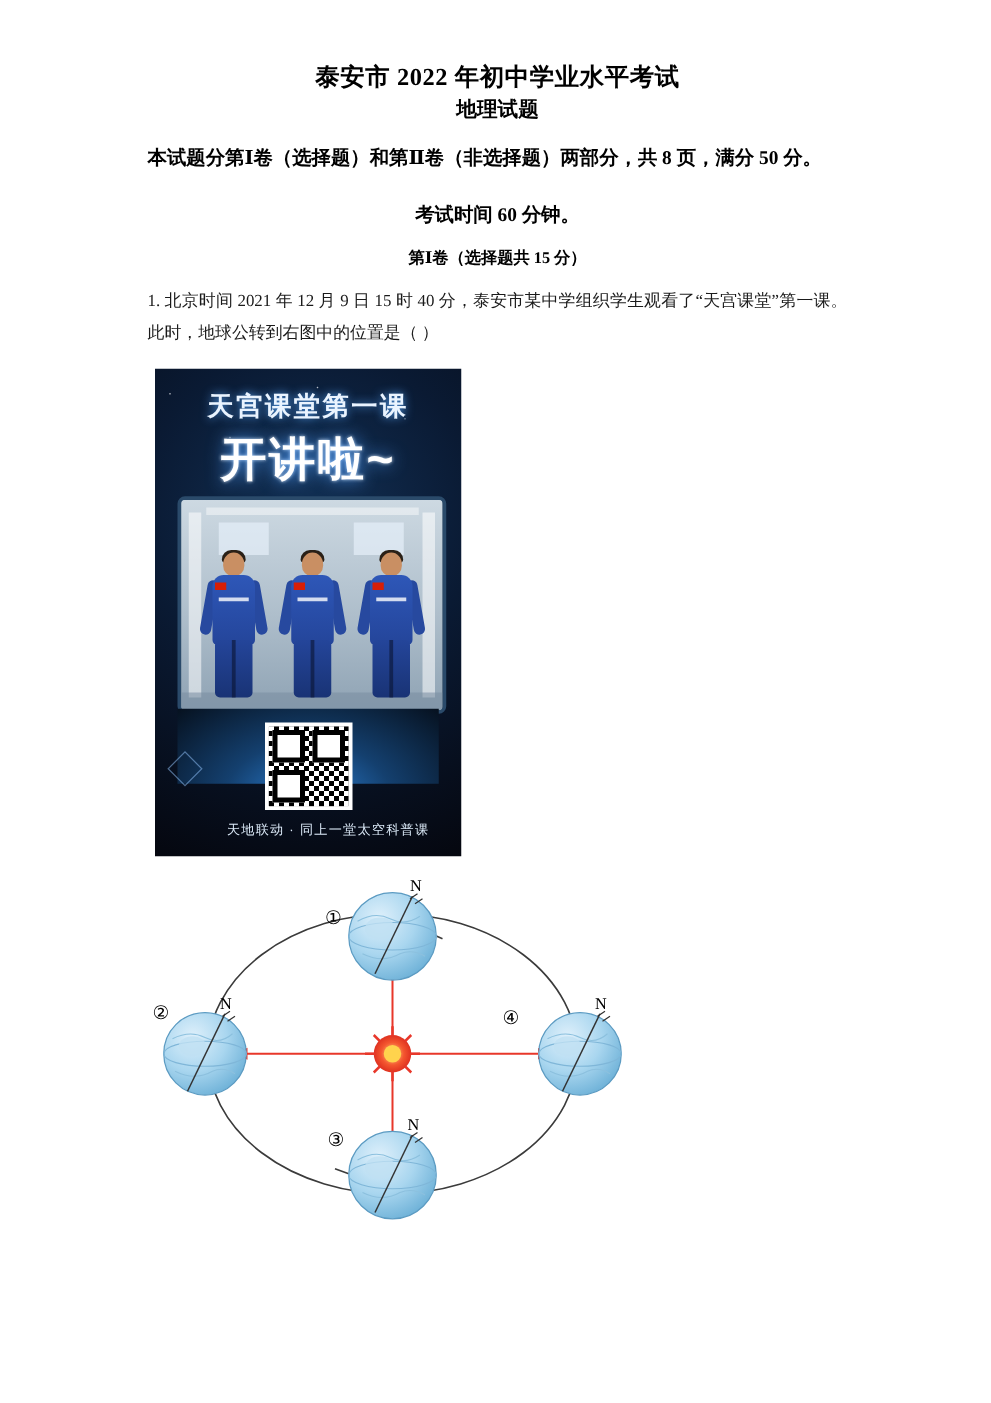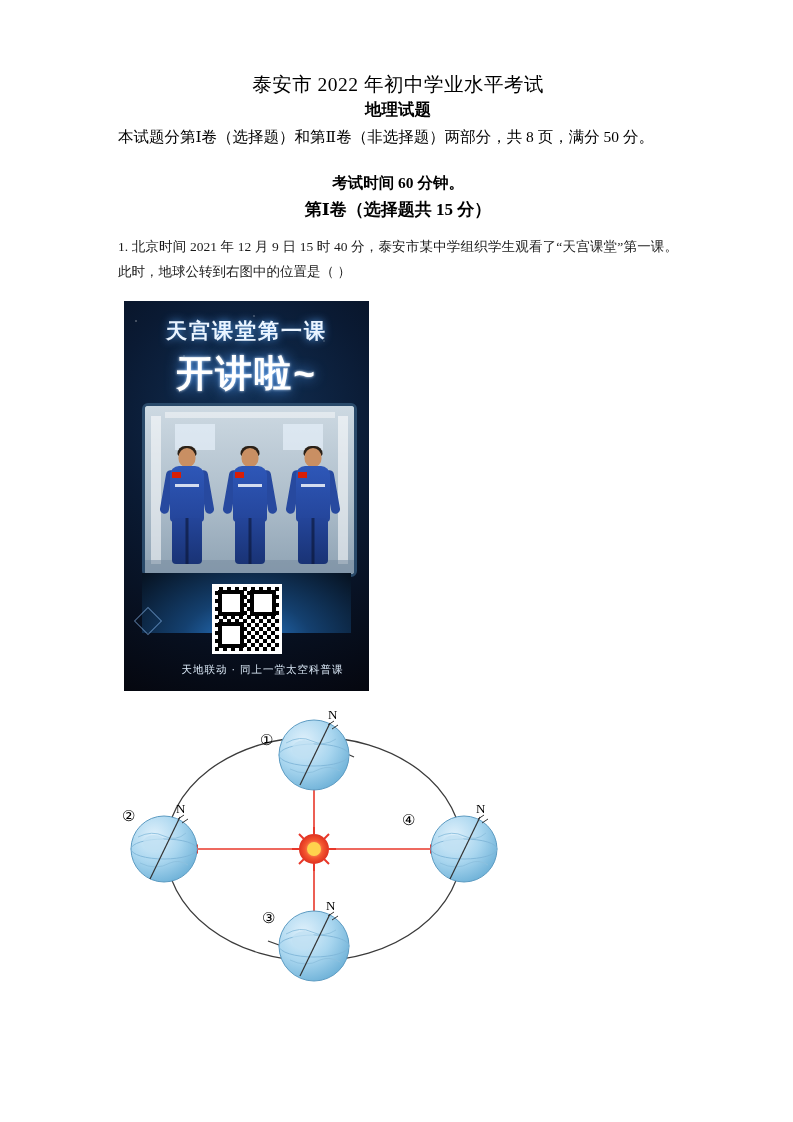--- a/index.html
+++ b/index.html
@@ -23,50 +23,50 @@
   }
   .content {
     position: absolute;
     left: 118px;
     top: 0;
     width: 560px;
   }
   .title-main {
     text-align: center;
     font-size: 19.5px;
-    font-weight: normal;
+    font-weight: bold;
     letter-spacing: 0.5px;
-    margin-top: 71px;
+    margin-top: 49px;
     line-height: 1.4;
   }
   .title-sub {
     text-align: center;
     font-size: 16.5px;
     font-weight: bold;
     line-height: 1.4;
   }
   .lead {
     font-size: 15.5px;
-    font-weight: normal;
-    margin-top: 4px;
+    font-weight: bold;
+    margin-top: 16px;
     line-height: 1.6;
     text-align: justify;
   }
   .center-line {
     text-align: center;
     font-size: 15.5px;
     font-weight: bold;
     margin-top: 21px;
     line-height: 1.6;
   }
   .section-head {
     text-align: center;
-    font-size: 17px;
-    font-weight: bold;
-    margin-top: 0;
+    font-size: 13px;
+    font-weight: bold;
+    margin-top: 10px;
     line-height: 1.6;
   }
   .instruction {
     font-size: 15.5px;
     font-weight: bold;
     margin-top: 9px;
     line-height: 1.6;
   }
   .question {
     font-size: 13.5px;

